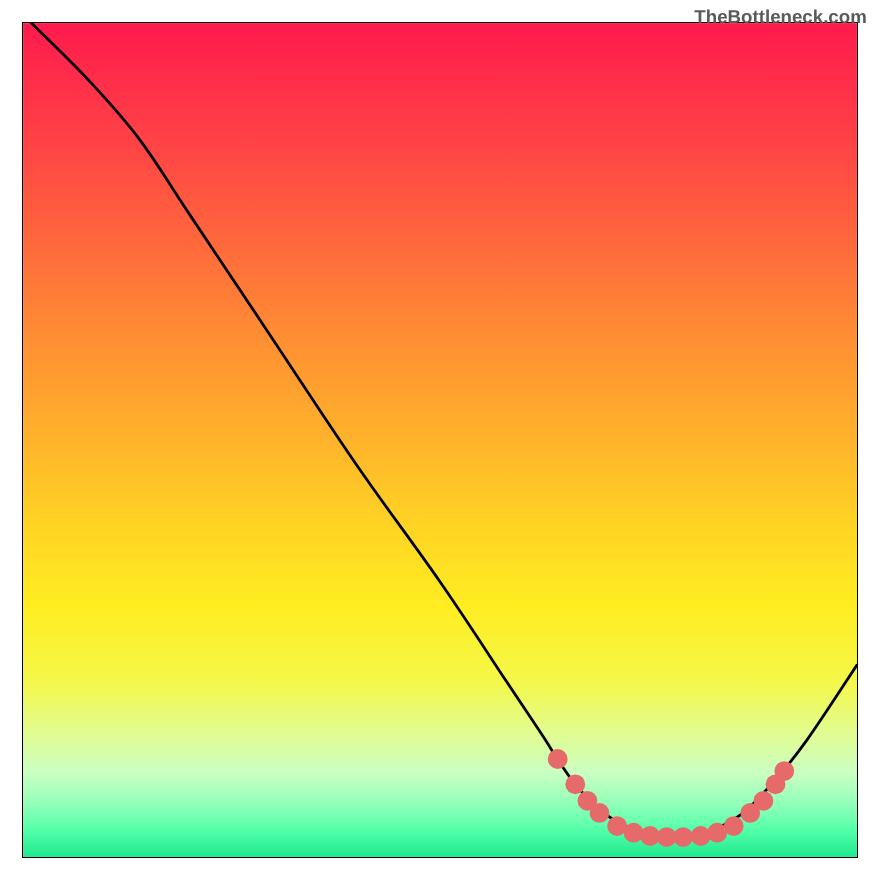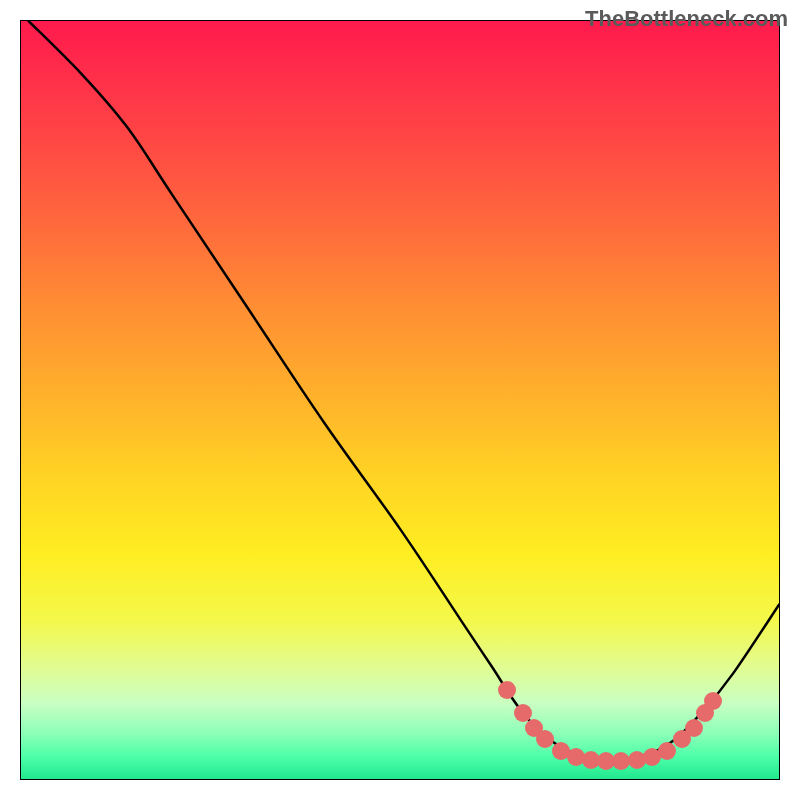--- a/index.html
+++ b/index.html
@@ -7,21 +7,21 @@
   .chart-container {
     position: relative;
     width: 800px;
     height: 800px;
   }
   .attribution {
     position: absolute;
     top: 6px;
     right: 12px;
     font-family: Arial, Helvetica, sans-serif;
-    font-size: 22px;
+    font-size: 17px;
     font-weight: 600;
     color: #5a5a5a;
     z-index: 10;
   }
   .plot-area {
     position: absolute;
     left: 20px;
     top: 20px;
     width: 760px;
     height: 760px;

